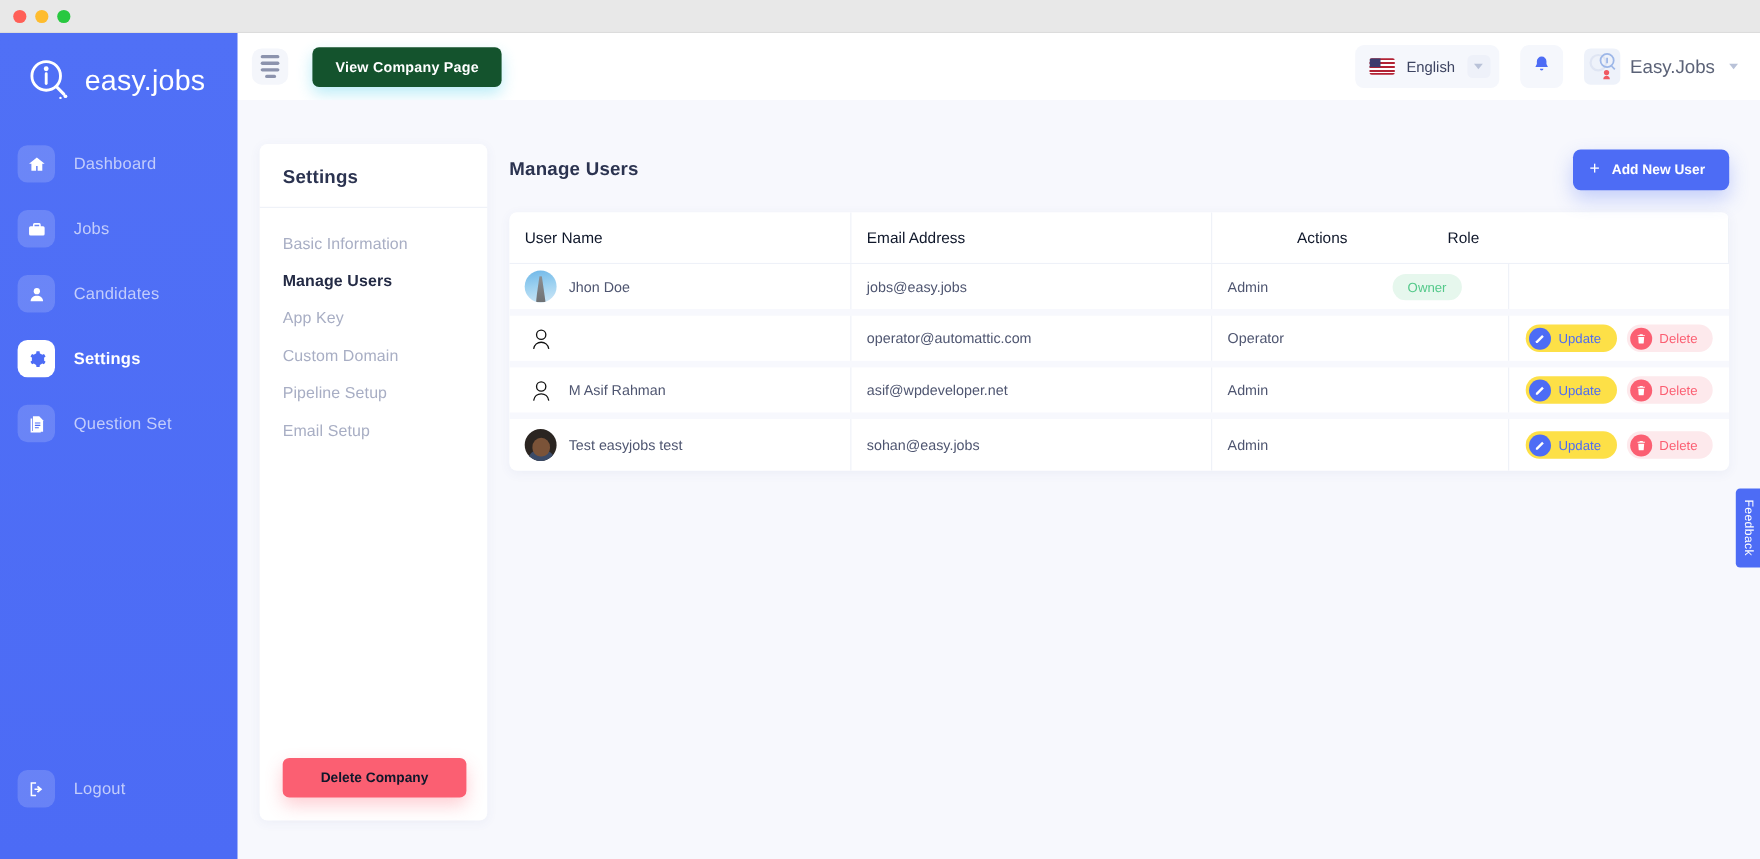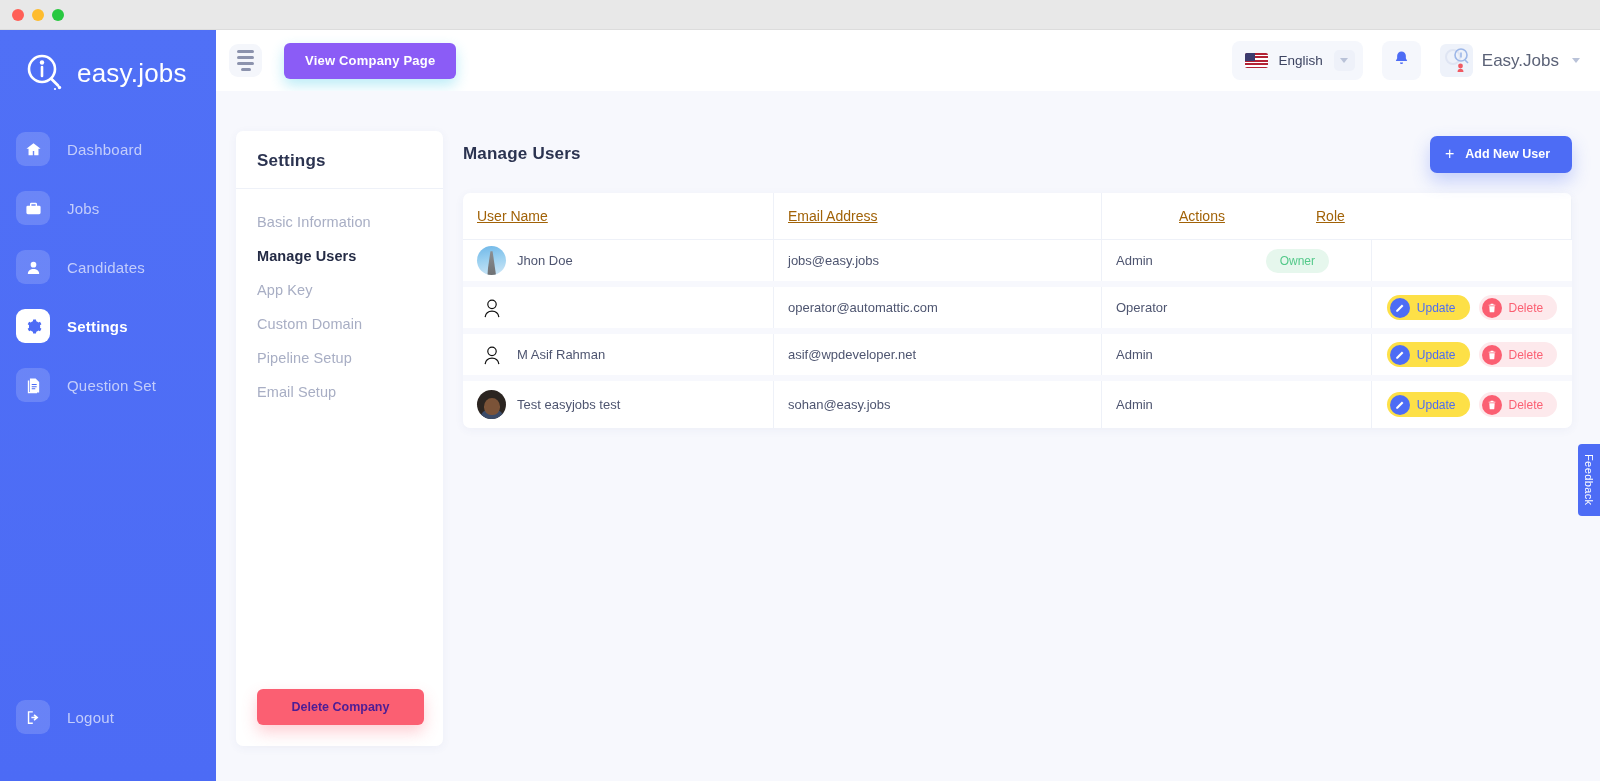--- a/index.html
+++ b/index.html
@@ -59,21 +59,21 @@
     align-items:center; gap:3.5px; cursor:pointer;
   }
   #hamburger i { display:block; height:2.6px; border-radius:2px; background:#8c93ad; }
   #hamburger i:nth-child(1){ width:17px; }
   #hamburger i:nth-child(2){ width:17px; }
   #hamburger i:nth-child(3){ width:17px; }
   #hamburger i:nth-child(4){ width:10px; }
 
   #view-company {
     margin-left:22px; height:36px; padding:0 21px; border:0; border-radius:6px;
-    background:#8b5cf6; color:#fff; font-size:13px; font-weight:700;
+    background:#14532d; color:#fff; font-size:13px; font-weight:700;
     font-family:"Liberation Sans", sans-serif; letter-spacing:.2px; cursor:pointer;
     box-shadow:0 6px 14px rgba(46,197,232,.33);
   }
 
   #header-right { margin-left:auto; display:flex; align-items:center; gap:19px; padding-right:20px; }
   #lang-select {
     display:flex; align-items:center; gap:11px; height:39px; padding:0 8px 0 13px;
     background:#f5f7fc; border-radius:8px; cursor:pointer;
   }
   .flag { width:23px; height:15px; border-radius:2px; overflow:hidden; position:relative; flex:none;
@@ -109,21 +109,21 @@
     font-size:17px; font-weight:700; color:#2b3350; padding:20px 0 17px 21px;
     border-bottom:1px solid #eef1f8; letter-spacing:.2px;
   }
   #settings-menu { padding:16px 0 0 21px; flex:1; }
   .settings-item {
     font-size:14.5px; color:#a8aec4; padding:9px 0; cursor:pointer; letter-spacing:.1px;
   }
   .settings-item.active { color:#242b45; font-weight:700; }
   #delete-company {
     margin:0 19px 21px 21px; height:36px; border:0; border-radius:6px;
-    background:#fb5f72; color:#4c1d95; font-size:12.5px; font-weight:700;
+    background:#fb5f72; color:#0f172a; font-size:12.5px; font-weight:700;
     font-family:"Liberation Sans", sans-serif; cursor:pointer;
     box-shadow:0 7px 15px rgba(251,95,114,.30);
   }
 
   
   #main { position:absolute; left:247px; top:40px; right:28px; }
   #main-head { display:flex; align-items:center; height:46px; }
   #page-title { font-size:17px; font-weight:700; color:#2b3350; letter-spacing:.2px; }
   #add-user {
     margin-left:auto; display:flex; align-items:center; gap:11px;
@@ -134,21 +134,21 @@
   }
   #add-user .plus { font-size:16px; font-weight:400; line-height:1; }
 
   
   #table {
     margin-top:16px; background:#fff; border-radius:7px; overflow:hidden;
     box-shadow:0 2px 10px rgba(60,80,160,.06);
   }
   .trow { display:flex; align-items:center; }
   .thead { height:47px; border-bottom:1px solid #eef1f8; }
-  .thead .cell { font-size:14px; color:#a16207; font-weight:400;text-decoration:underline; }
+  .thead .cell { font-size:14px; color:#0f172a; font-weight:400; }
   .tbody-row { height:47px; border-bottom:1px solid #eef1f8; }
   .tbody-row:last-child { border-bottom:0; }
   .tbody-row.gap { border-bottom:6px solid #f7f8fd; }
   .cell { padding:0 14px; }
   .c-name  { width:311px; display:flex; align-items:center; gap:11px; border-right:1px solid #eef1f8; height:100%; }
   .c-email { width:328px; display:flex; align-items:center; border-right:1px solid #eef1f8; height:100%; }
   .c-role  { width:270px; display:flex; align-items:center; border-right:1px solid #eef1f8; height:100%; }
   .c-act   { flex:1; display:flex; align-items:center; justify-content:center; height:100%; }
   .thead .c-name, .thead .c-email, .thead .c-role, .thead .c-act { border-right-color:#eef1f8; }
   .cellval { font-size:13px; color:#4e5570; }

